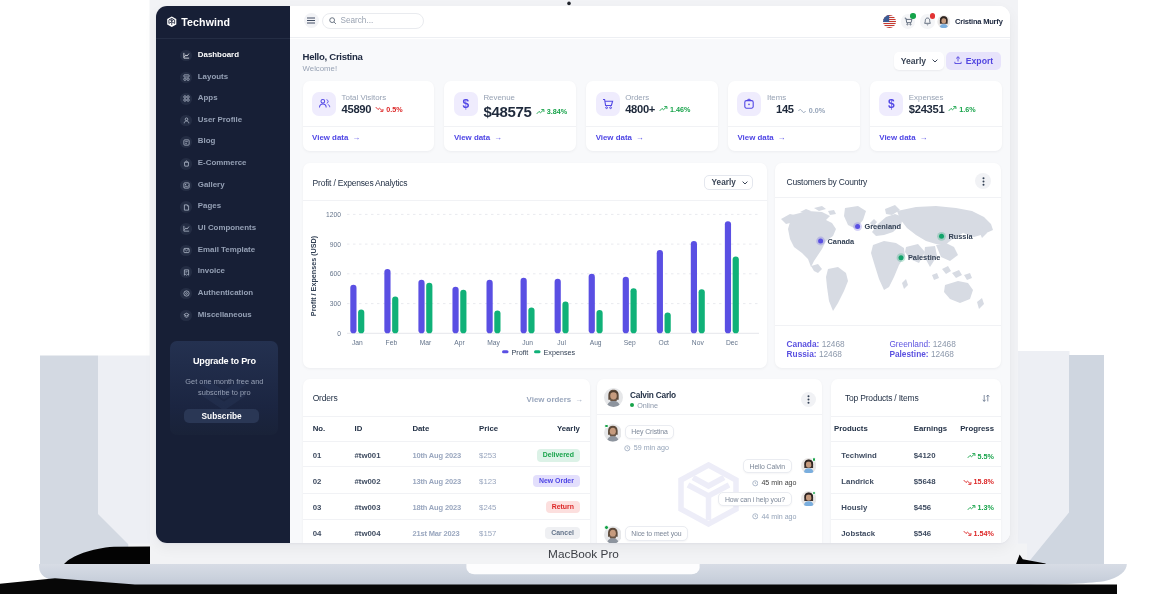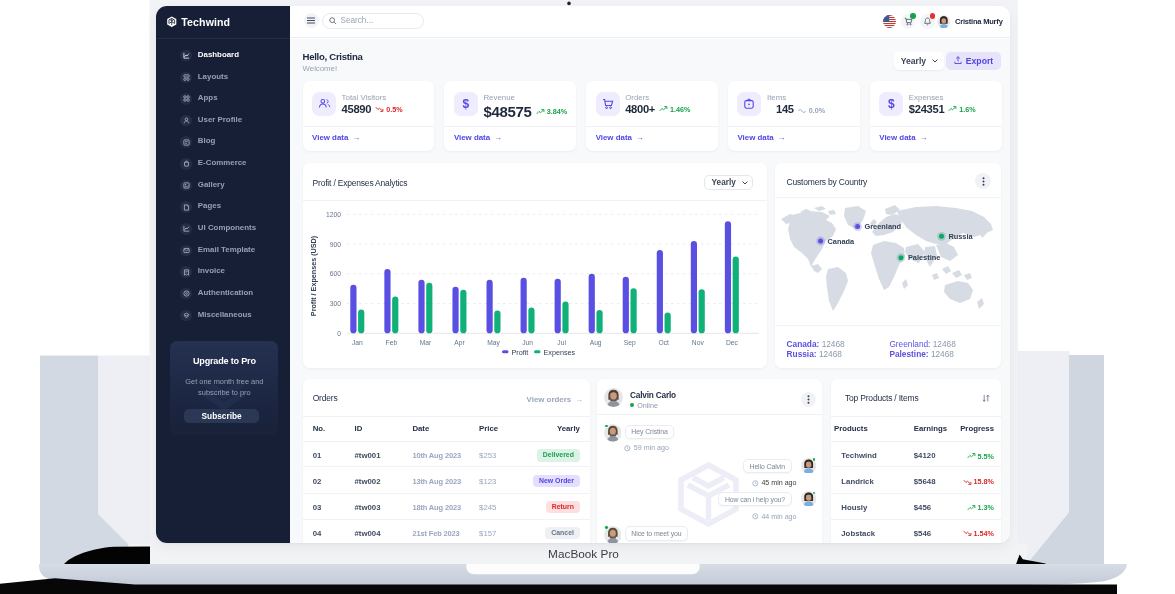--- a/index.html
+++ b/index.html
@@ -520,21 +520,21 @@
    <div class="pill" style="right:9.7px;top:96.3px;background:#e3dffc;color:#4f46e5">New Order</div>
    <div class="hr" style="top:114px"></div>
    <div class="abs td" style="left:10.1px;top:124.1px">03</div>
    <div class="abs td" style="left:51.9px;top:124.1px">#tw003</div>
    <div class="abs tdm2" style="left:109.8px;top:124.1px">18th Aug 2023</div>
    <div class="abs tdm" style="left:176.5px;top:124.1px">$245</div>
    <div class="pill" style="right:9.7px;top:122.4px;background:#fcdfde;color:#dc2626">Return</div>
    <div class="hr" style="top:139.8px"></div>
    <div class="abs td" style="left:10.1px;top:149.8px">04</div>
    <div class="abs td" style="left:51.9px;top:149.8px">#tw004</div>
-   <div class="abs tdm2" style="left:109.8px;top:149.8px">21st Feb 2023</div>
+   <div class="abs tdm2" style="left:109.8px;top:149.8px">21st Mar 2023</div>
    <div class="abs tdm" style="left:176.5px;top:149.8px">$157</div>
    <div class="pill" style="right:9.7px;top:148.1px;background:#eff0f3;color:#64748b">Cancel</div>
   </div>
   <div class="cd" style="left:306.7px;top:339.9px;width:225px;height:180px">
    <svg class="abs" style="left:78px;top:83.5px" width="67" height="65" viewBox="0 0 67 65">
     <g stroke="#ededf8" stroke-width="5.5" fill="none">
      <path d="M33.5 3 L61 18 L61 47 L33.5 62 L6 47 L6 18 Z"></path>
      <path d="M13 23 L33.5 34 L54 23"></path>
      <path d="M33.5 34 L33.5 58"></path>
      <path d="M18 15.5 L33.5 24 L49 15.5"></path>

